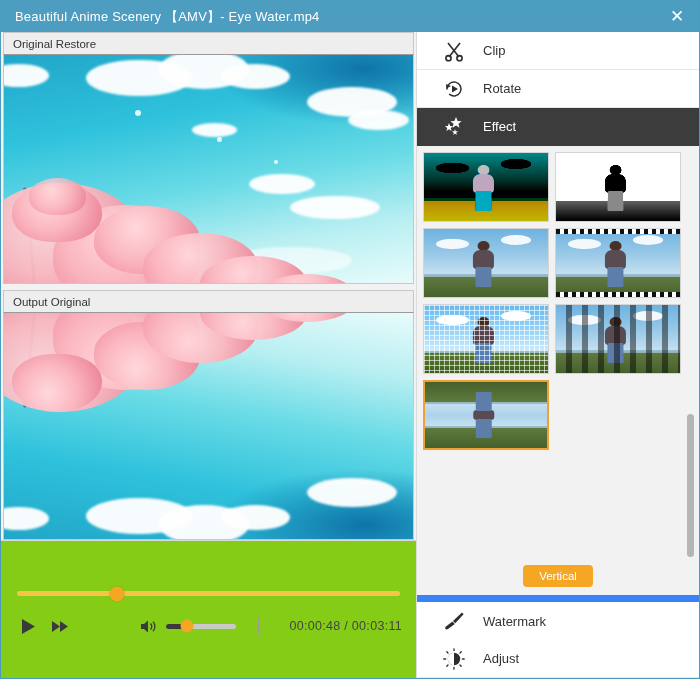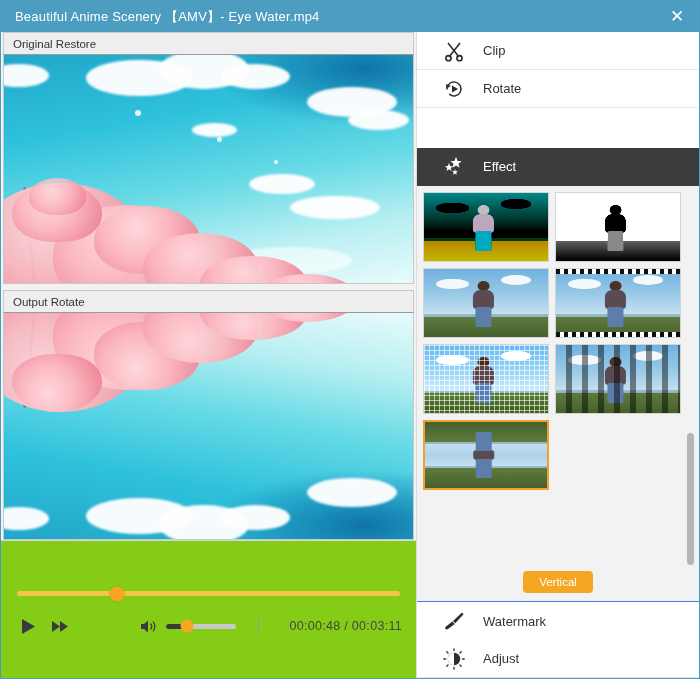--- a/index.html
+++ b/index.html
@@ -97,30 +97,30 @@
   .time{
     margin-left:auto;font-size:12.5px;color:#444444;letter-spacing:.3px;
     font-family:"Liberation Sans","DejaVu Sans",sans-serif;white-space:nowrap;
   }
   
   .menu-item{
     height:38px;min-height:38px;display:flex;align-items:center;
     padding-left:22px;border-bottom:1px solid #e6e6e6;cursor:pointer;
     background:#ffffff;color:#333333;box-sizing:border-box;
   }
-  .menu-item.active{background:#3c3c3c;color:#ffffff;border-bottom-color:#3c3c3c;margin-top:40px;}
+  .menu-item.active{background:#3c3c3c;color:#ffffff;border-bottom-color:#3c3c3c;}
   .menu-item .mi-icon{
     width:30px;height:24px;display:flex;align-items:center;justify-content:center;
     margin-right:14px;
   }
   .menu-item .mi-label{font-size:13px;}
   
   .effects-pane{
     flex:1;min-height:0;background:#f2f2f2;position:relative;
-    display:flex;flex-direction:column;border-bottom:1px solid #3b82f6;
+    display:flex;flex-direction:column;border-bottom:7px solid #3b82f6;
   }
   .effects-scroll{
     flex:1;min-height:0;overflow:hidden;position:relative;
     padding:6px 18px 4px 6px;box-sizing:border-box;
   }
   .grid{display:grid;grid-template-columns:1fr 1fr;gap:6px;}
   .thumb{
     position:relative;height:70px;border:1px solid #d4d4d4;background:#ddd;
     overflow:hidden;cursor:pointer;box-sizing:border-box;
   }
@@ -224,21 +224,21 @@
             <div class="blossom" style="left:22%;bottom:4%;width:26%;height:30%;"></div>
             <div class="blossom" style="left:34%;bottom:-8%;width:28%;height:30%;"></div>
             <div class="blossom" style="left:48%;bottom:-12%;width:26%;height:24%;"></div>
             <div class="blossom" style="left:62%;bottom:-16%;width:24%;height:20%;"></div>
 
             <div class="blossom" style="left:6%;bottom:30%;width:14%;height:16%;opacity:.8;"></div>
           </div>
         </div>
       </div>
 
-      <div class="panel-head" style="margin-top:6px;">Output Rotate</div>
+      <div class="panel-head" style="margin-top:6px;">Output Original</div>
       <div class="video-frame vf-output">
         <div class="stage">
 
           <div class="scene" style="transform:scaleY(-1);transform-origin:center;">
             <div class="sky"></div>
             <div class="cloud" style="left:20%;top:2%;width:26%;height:16%;"></div>
             <div class="cloud" style="left:38%;top:-2%;width:22%;height:17%;"></div>
             <div class="cloud" style="left:53%;top:4%;width:17%;height:11%;"></div>
             <div class="cloud" style="left:74%;top:14%;width:22%;height:13%;"></div>
             <div class="cloud" style="left:-4%;top:4%;width:15%;height:10%;"></div>

